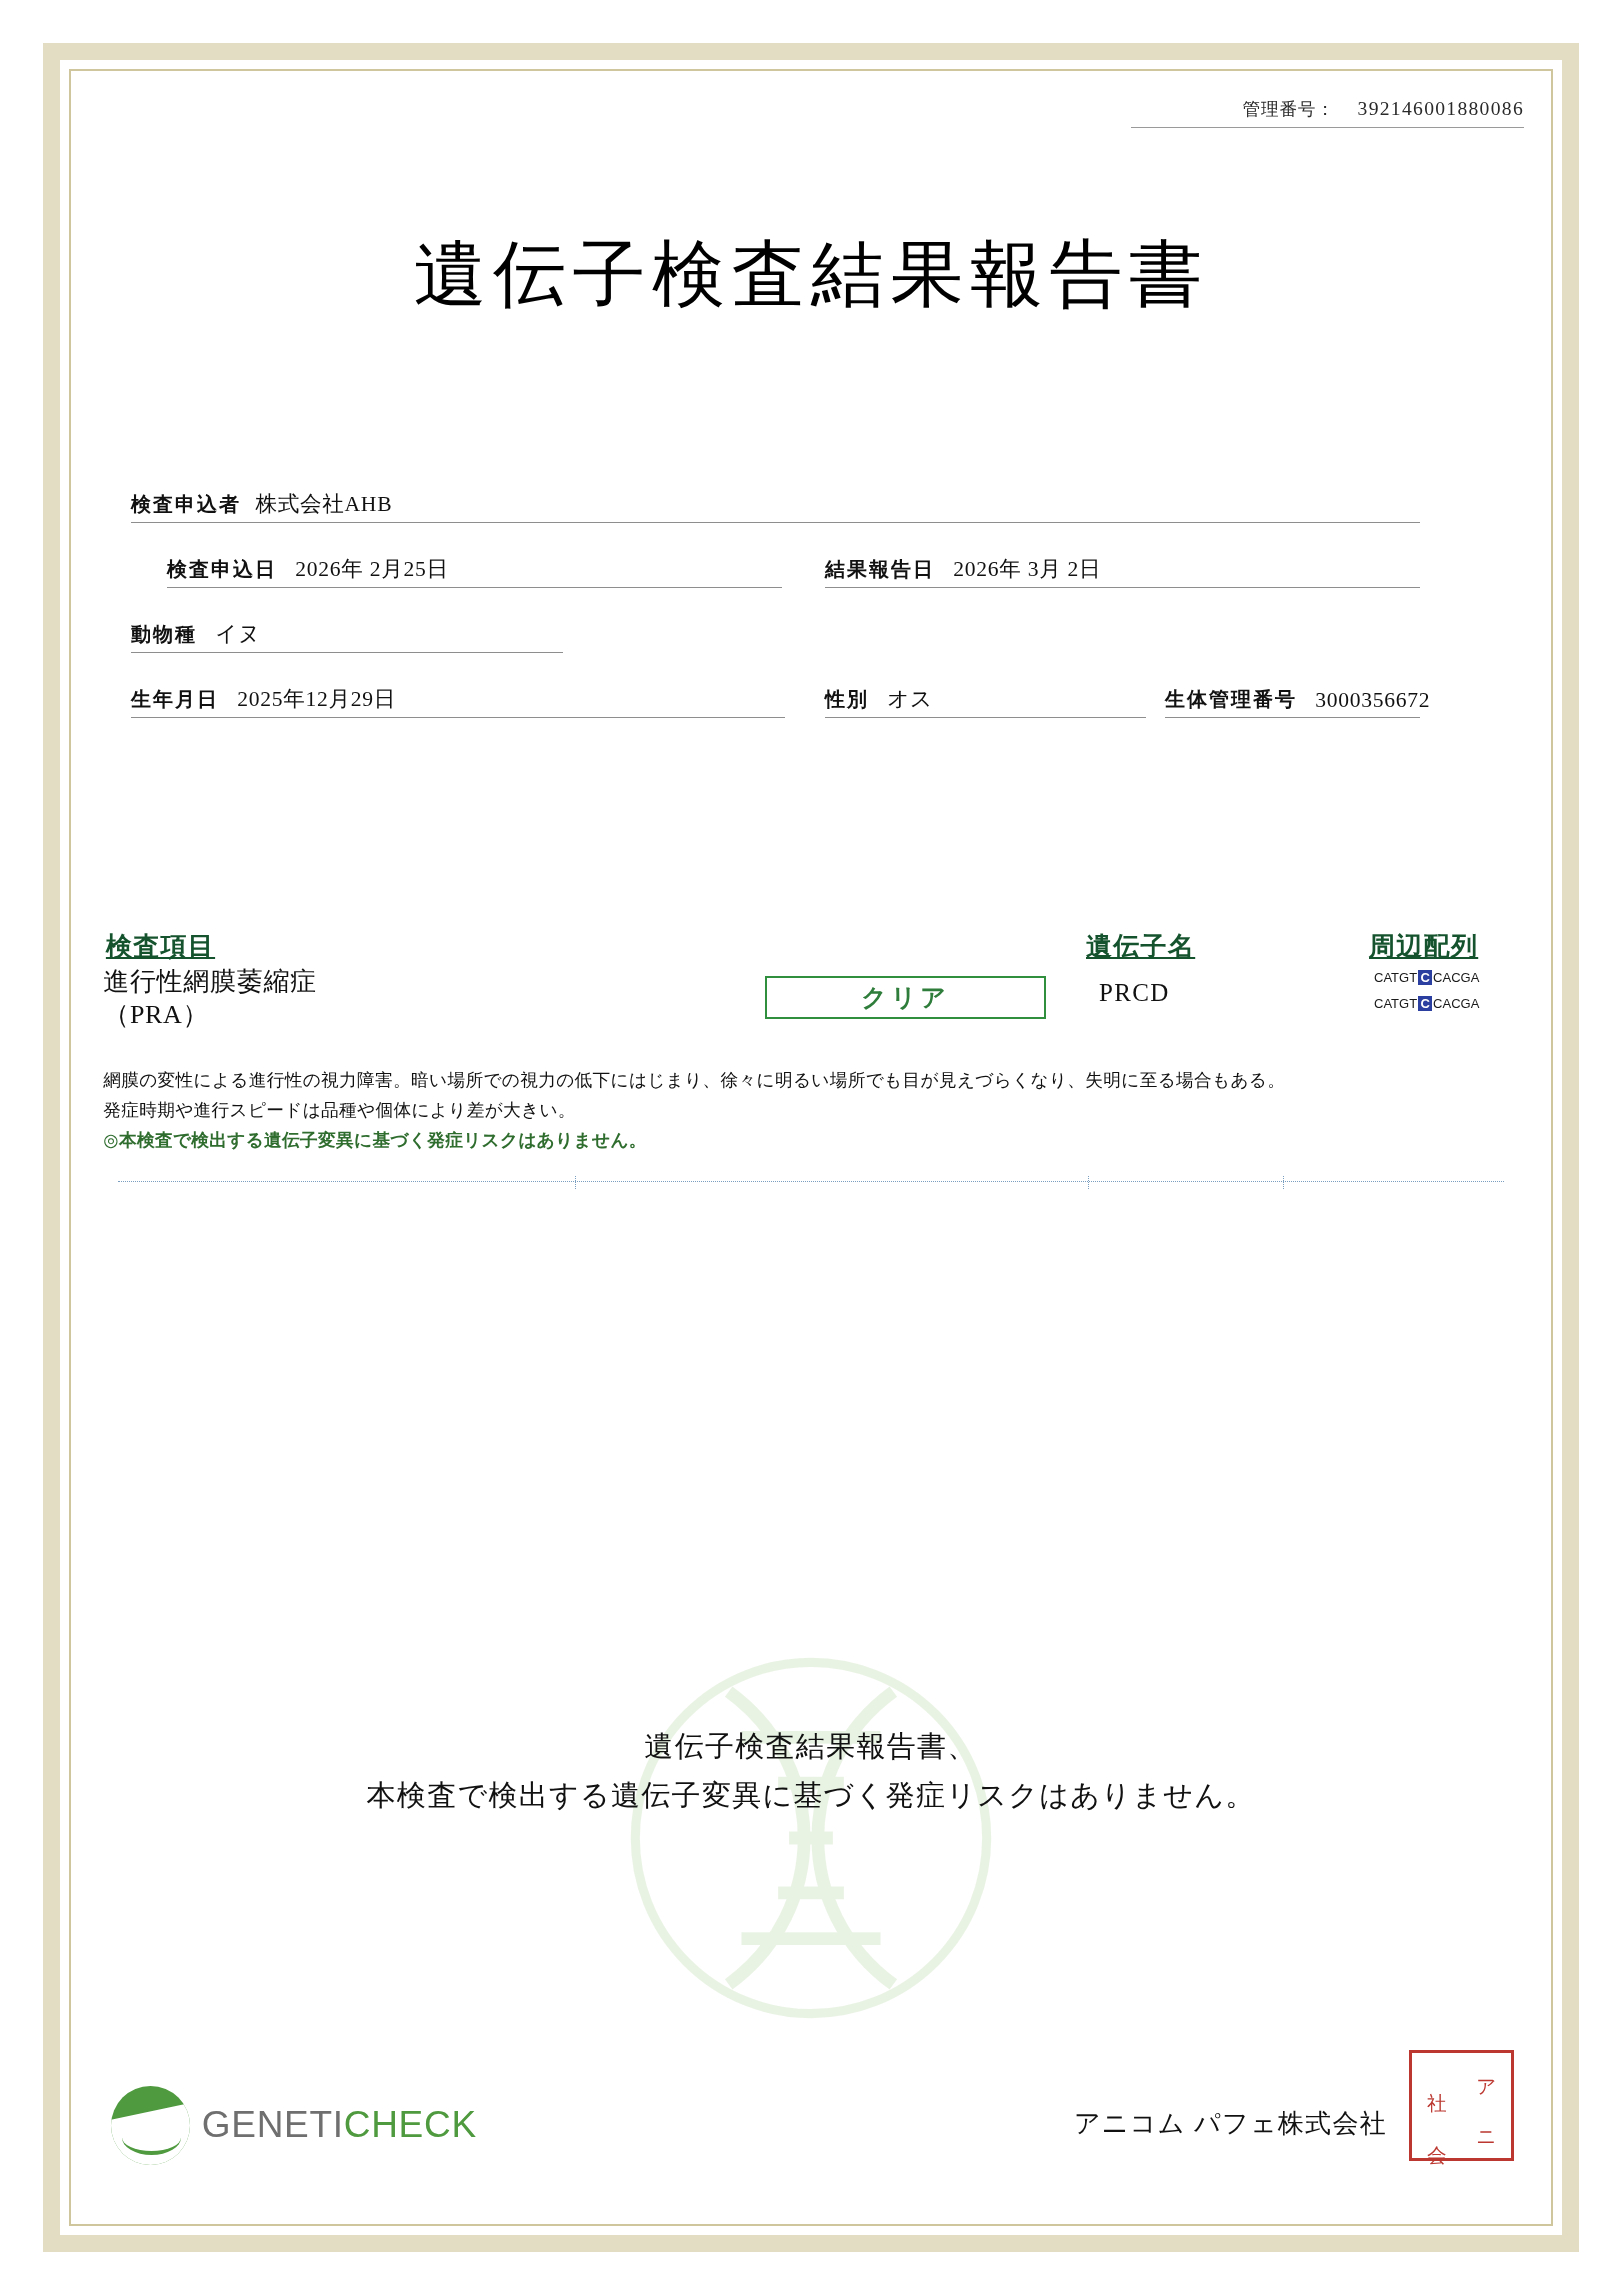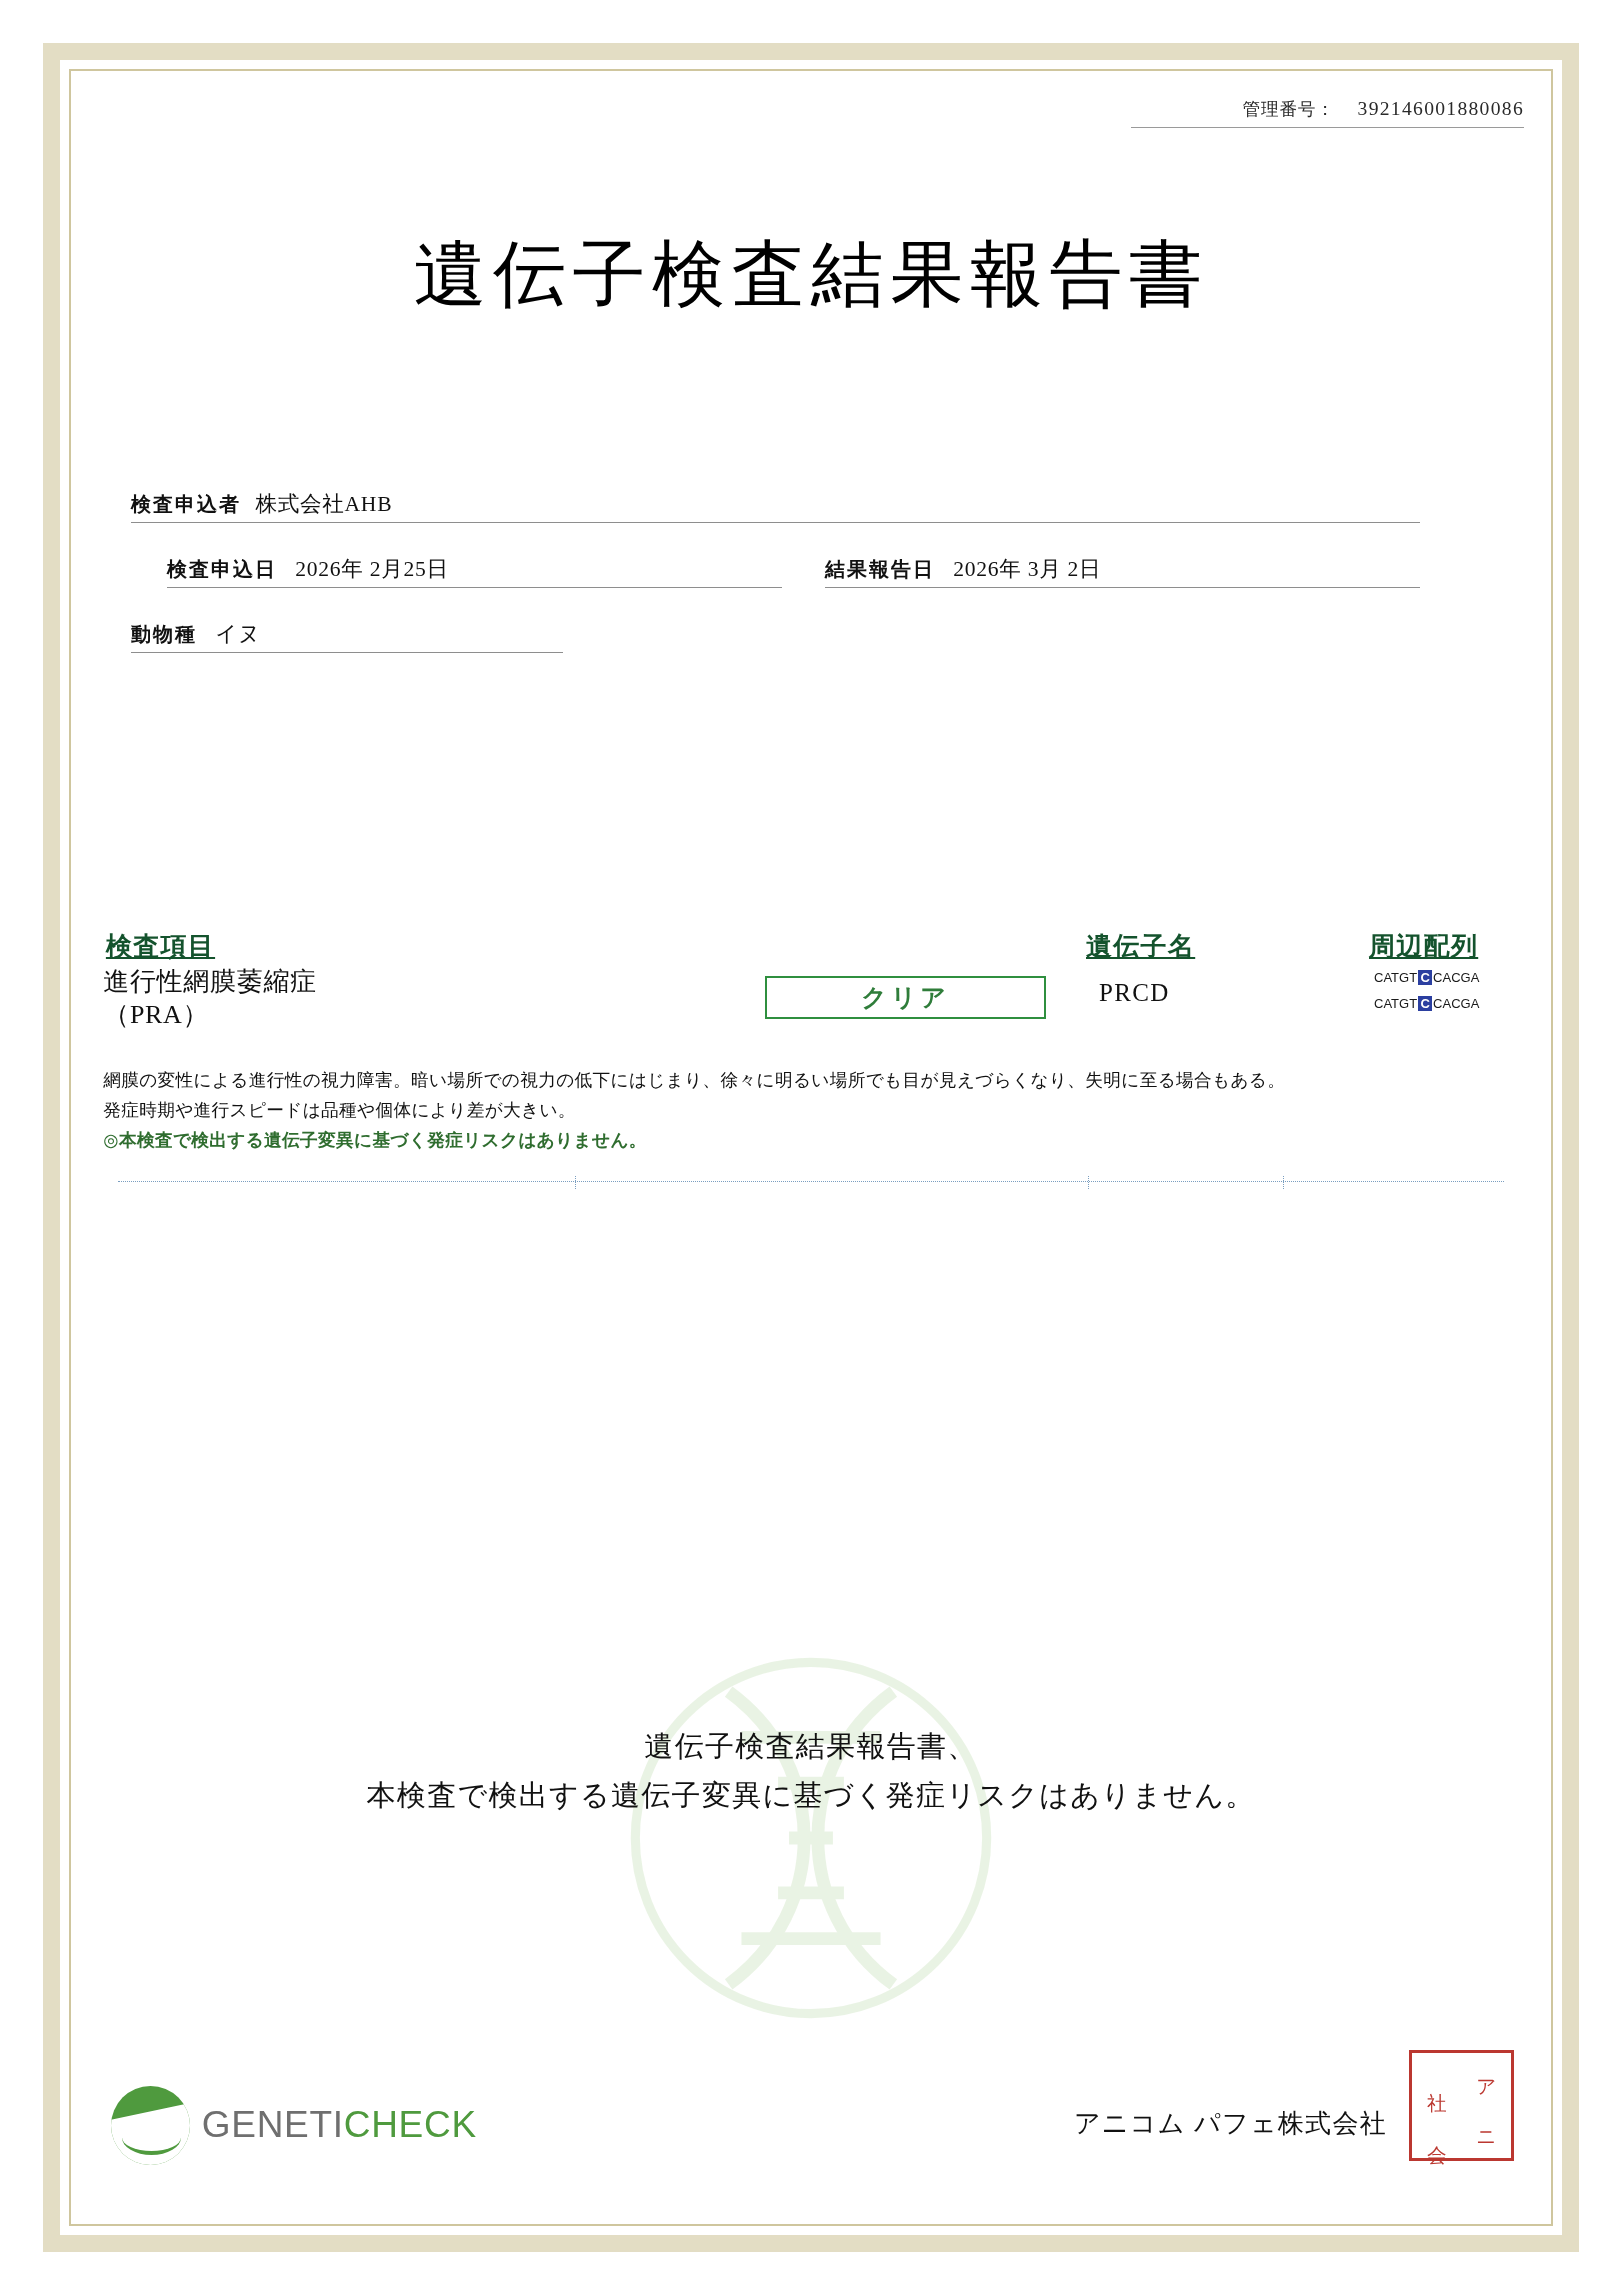--- a/index.html
+++ b/index.html
@@ -401,20 +401,34 @@
         </div>
       </div>
 
       <div class="info-row">
         <div class="fld" style="left:0; width:432px;">
           <span class="lbl">動物種</span>
           <span class="val">イヌ</span>
         </div>
       </div>
 
+      <div class="info-row">
+        <div class="fld" style="left:0; width:654px;">
+          <span class="lbl">生年月日</span>
+          <span class="val">2025年12月29日</span>
+        </div>
+        <div class="fld" style="left:694px; width:321px;">
+          <span class="lbl">性別</span>
+          <span class="val">オス</span>
+        </div>
+        <div class="fld" style="left:1034px; width:255px;">
+          <span class="lbl">生体管理番号</span>
+          <span class="val">3000356672</span>
+        </div>
+      </div>
 
     </div>
 
     <div class="test-head">
       <div class="h h-item">検査項目</div>
       <div class="h h-gene">遺伝子名</div>
       <div class="h h-seq">周辺配列</div>
     </div>
 
     <div class="test-row">

